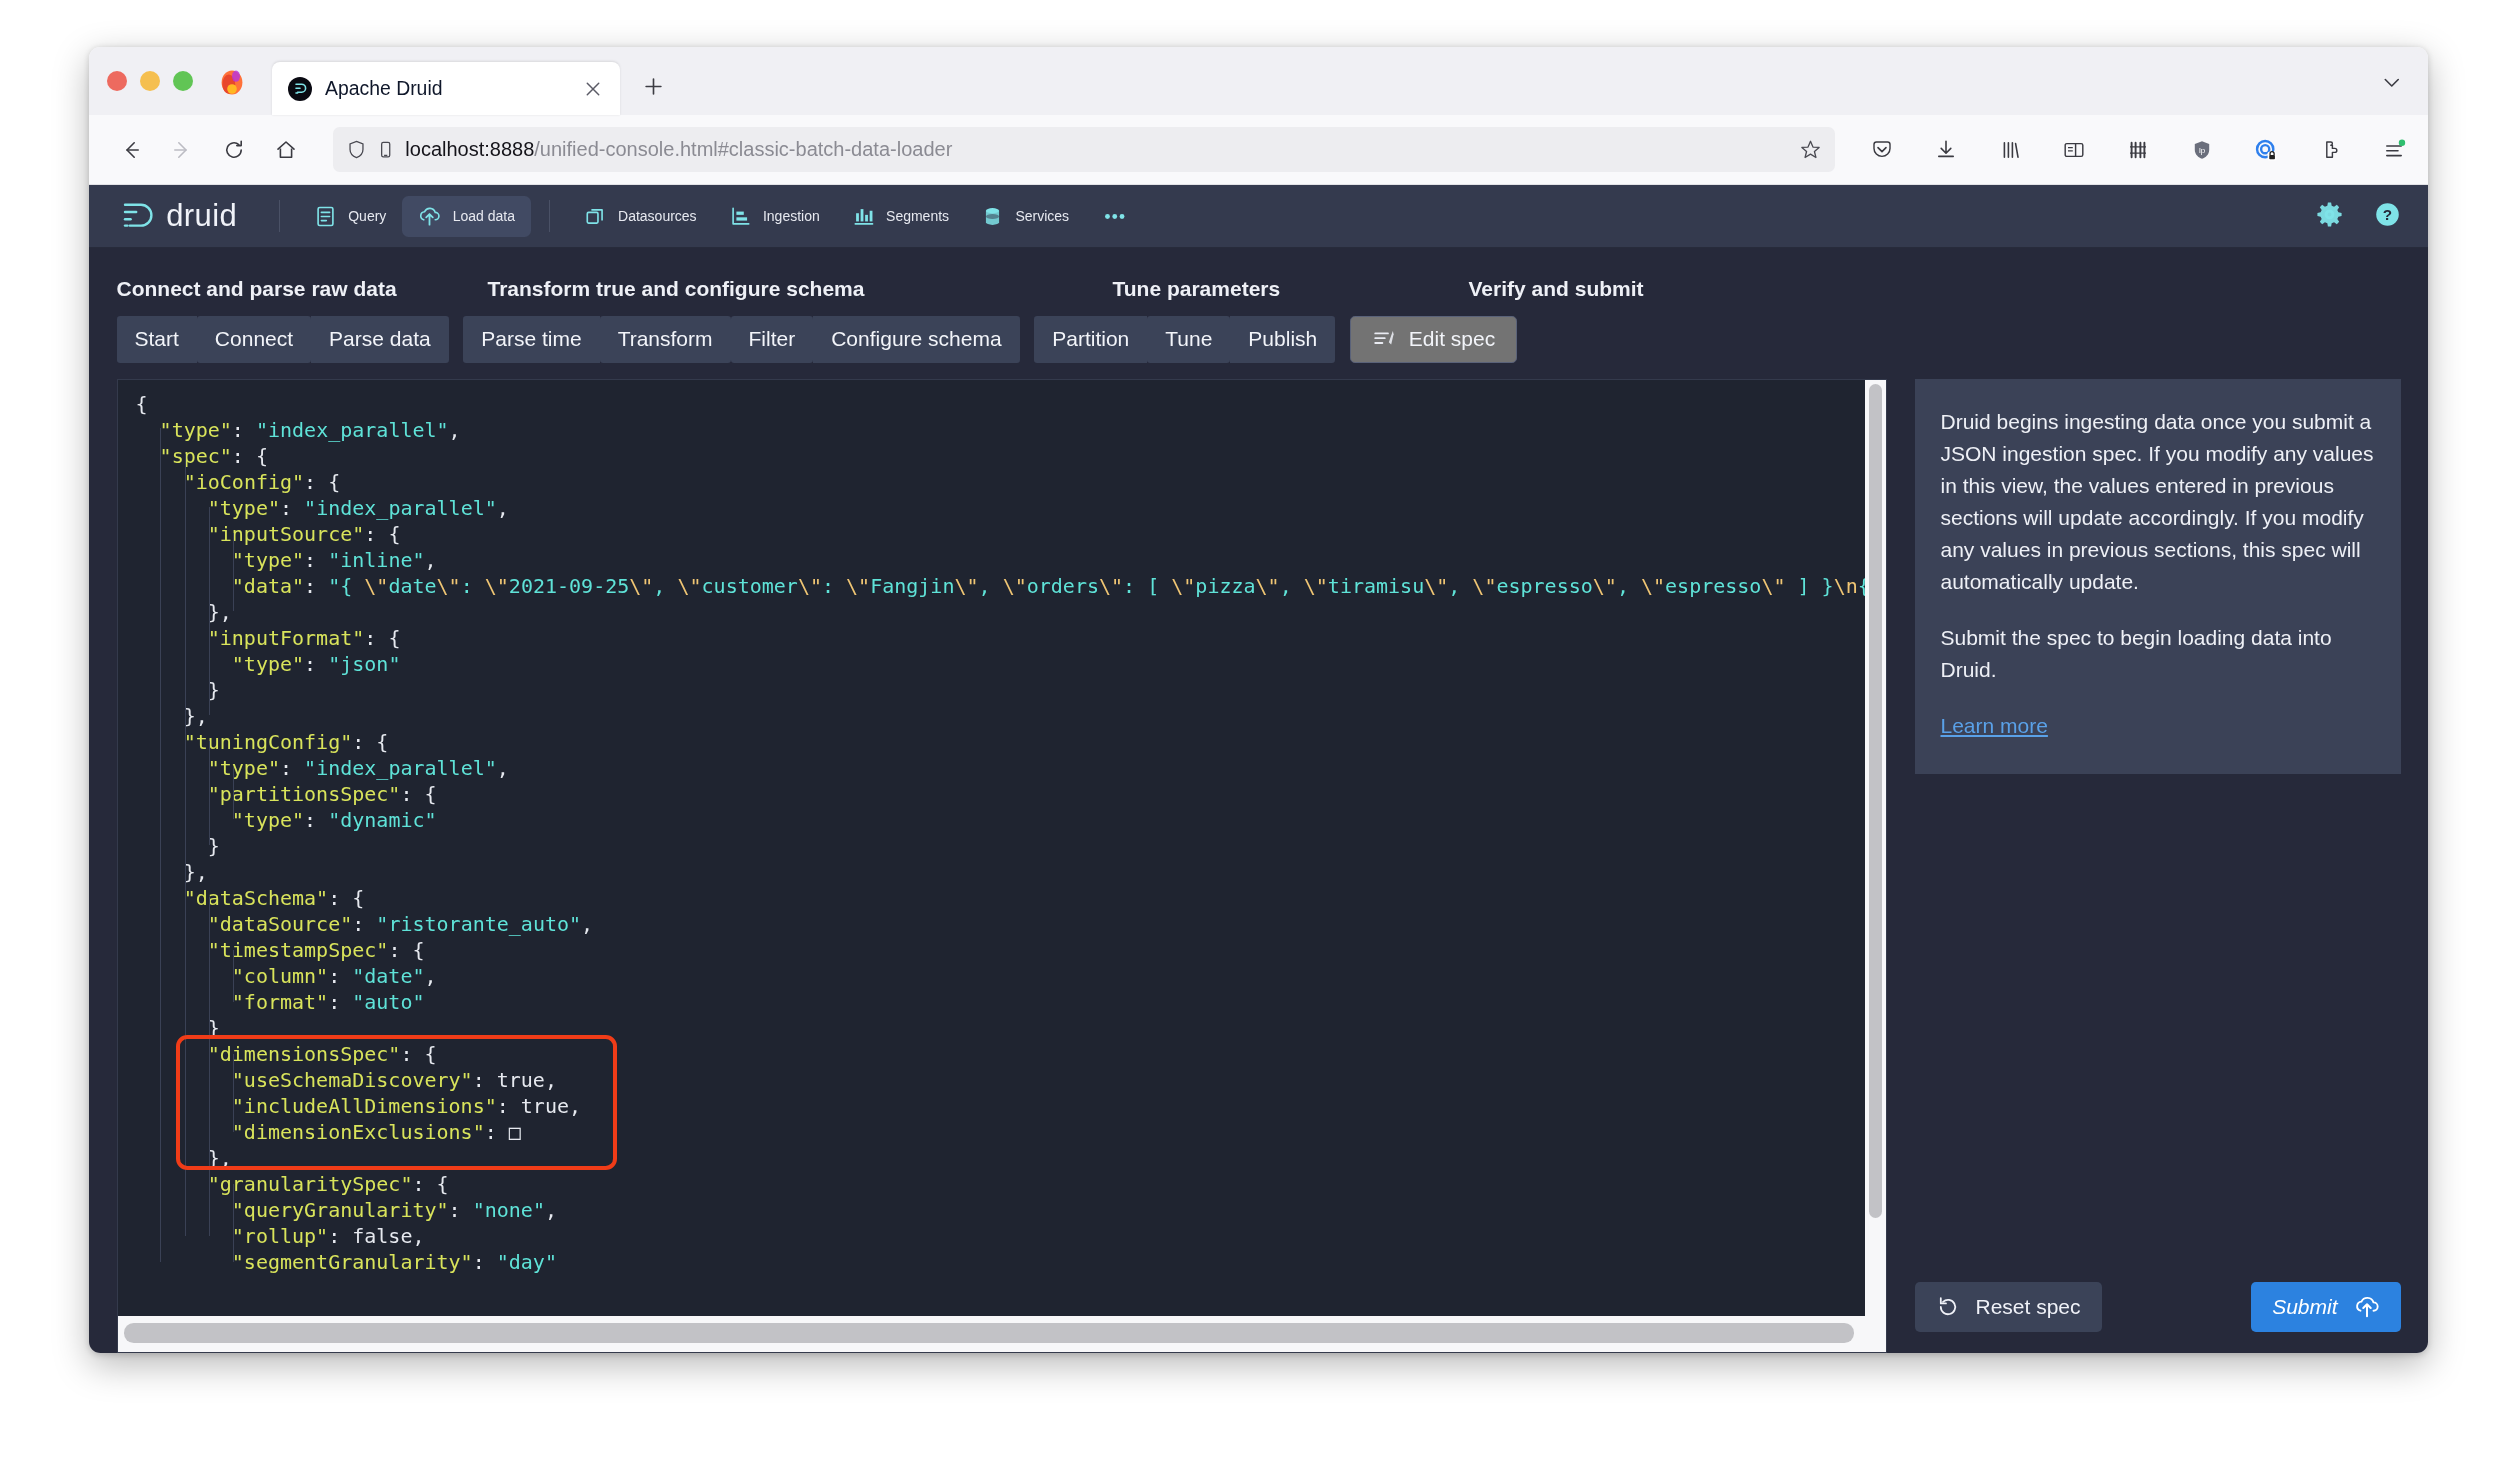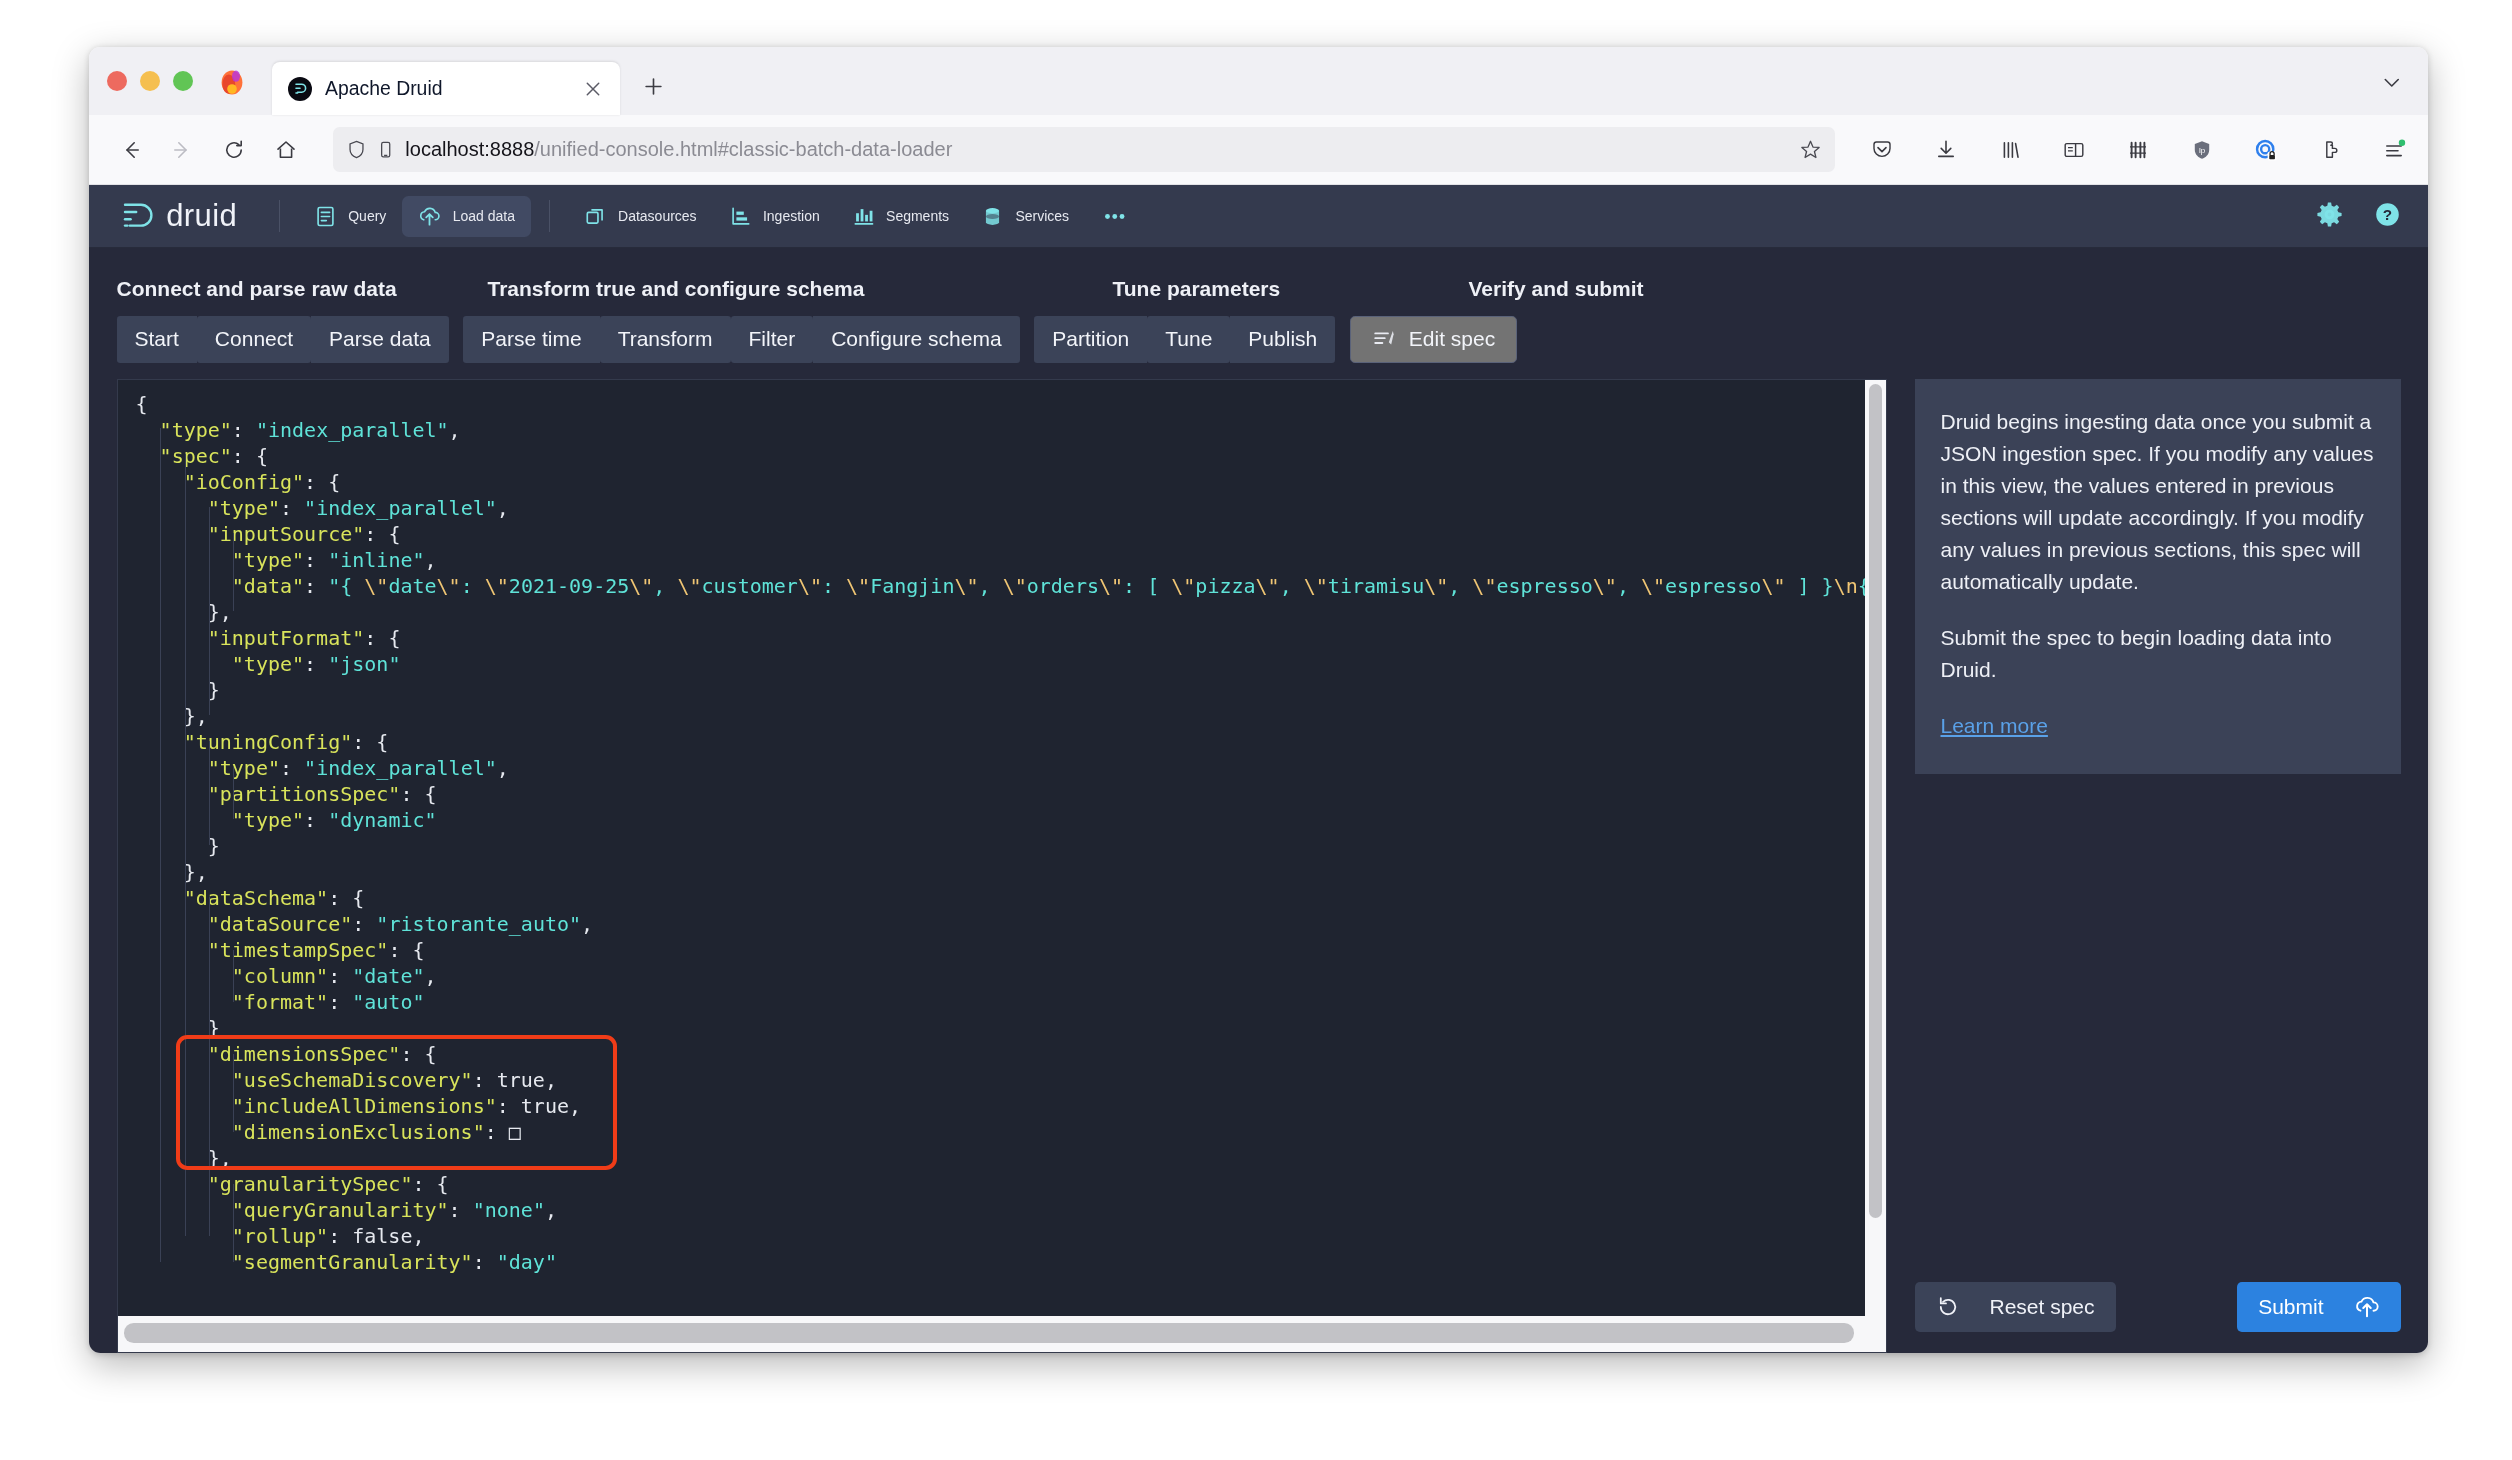--- a/index.html
+++ b/index.html
@@ -259,25 +259,25 @@
   #info-card p { margin-bottom: 24px; }
   #info-card p:last-of-type { margin-bottom: 0; }
   #learn-more { color: #5aa1e8; }
   #side-spacer { flex: 1; }
   #side-actions {
     display: flex; align-items: center; justify-content: space-between;
     padding: 19.4px 0 21px 0;
   }
   .action-btn {
     height: 50px; border-radius: 4.9px;
-    display: flex; align-items: center; gap: 30px;
+    display: flex; align-items: center; gap: 16px;
     padding: 0 21px; font-size: 21px; white-space: nowrap;
   }
   #reset-spec-button { background: #3b4358; color: #f0f2f8; }
-  #submit-button { background: #2c82e0; color: #ffffff; }
+  #submit-button { background: #2c82e0; color: #ffffff; font-style: italic; }
   .action-btn .bi { display: flex; align-items: center; }
 </style>
 </head>
 <body>
 
 <div id="desktop">
   <div id="browser-window">
 
     <div id="tab-strip">
       <div class="traffic-lights">

